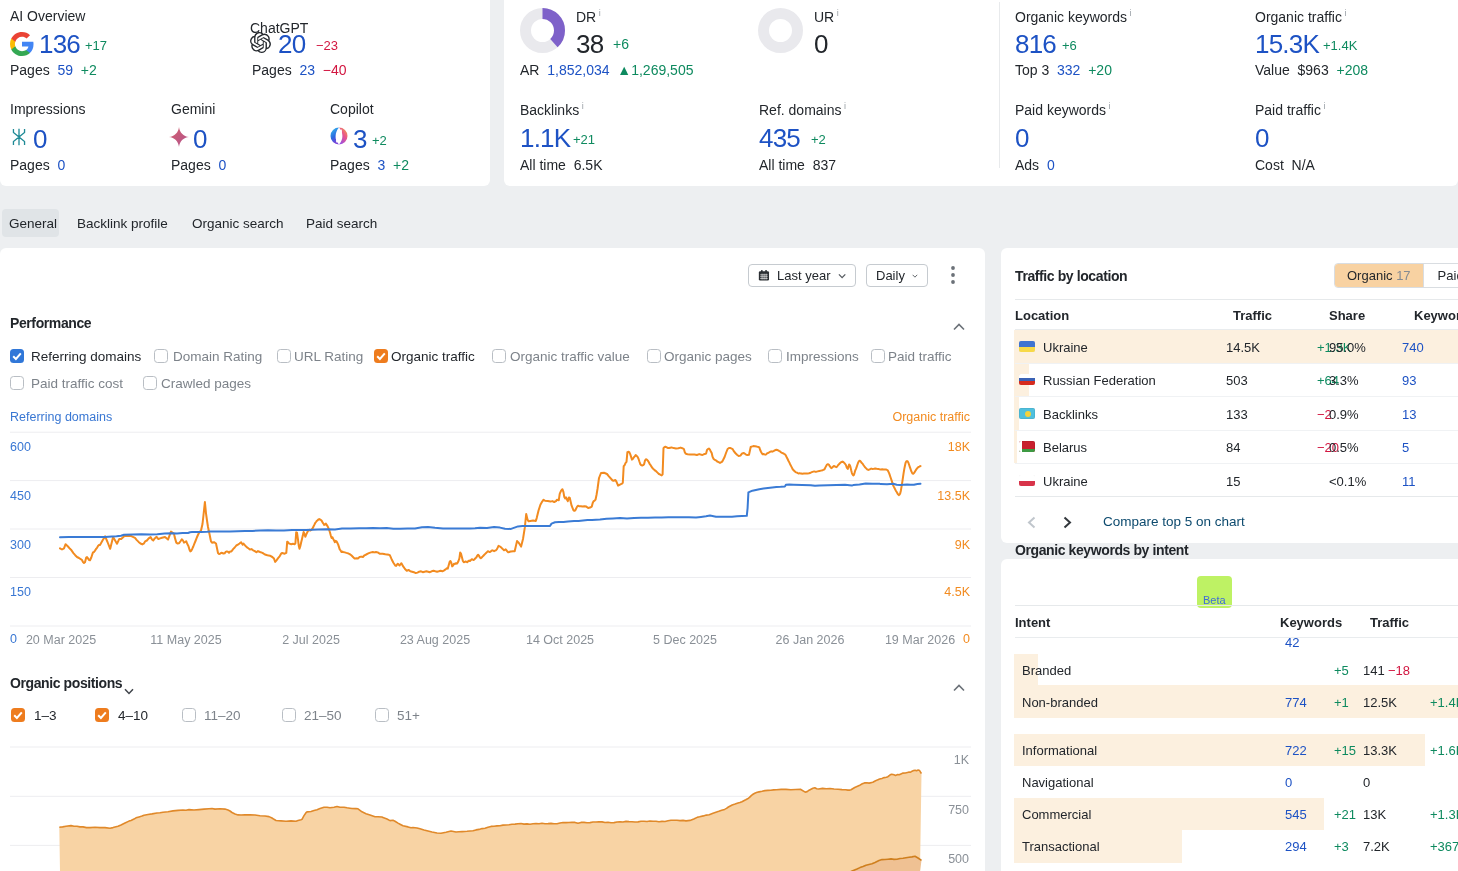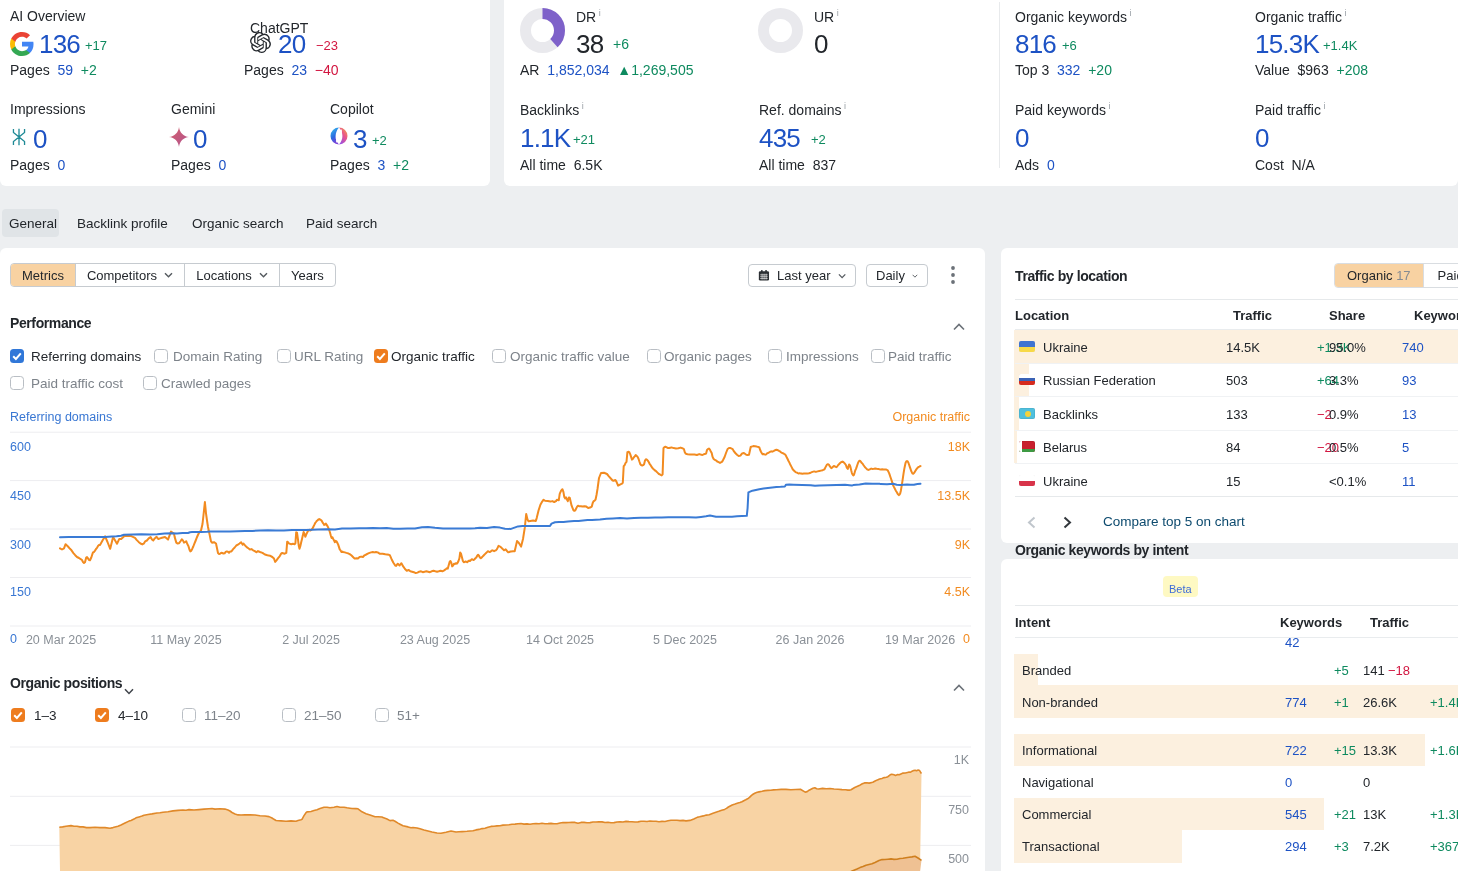--- a/index.html
+++ b/index.html
@@ -52,21 +52,21 @@
 <span class="ab big" style="left:39px;top:29px">136</span>
 <span class="ab grn d13" style="left:85px;top:38px">+17</span>
 <span class="ab sub" style="left:10px;top:62px">Pages&nbsp; <span class="blu">59</span>&nbsp; <span class="grn">+2</span></span>
 
 <span class="ab lbl" style="left:250px;top:20px">ChatGPT</span>
 <span class="ab" style="left:250px;top:32px"><svg width="21" height="21" viewBox="0 0 24 24">
         <path fill="#25292e" d="M22.2819 9.8211a5.9847 5.9847 0 0 0-.5157-4.9108 6.0462 6.0462 0 0 0-6.5098-2.9A6.0651 6.0651 0 0 0 4.9807 4.1818a5.9847 5.9847 0 0 0-3.9977 2.9 6.0462 6.0462 0 0 0 .7427 7.0966 5.98 5.98 0 0 0 .511 4.9107 6.051 6.051 0 0 0 6.5146 2.9001A5.9847 5.9847 0 0 0 13.2599 24a6.0557 6.0557 0 0 0 5.7718-4.2058 5.9894 5.9894 0 0 0 3.9977-2.9001 6.0557 6.0557 0 0 0-.7475-7.073zM13.2599 22.4301a4.4755 4.4755 0 0 1-2.8764-1.0408l.1419-.0804 4.7783-2.7582a.7948.7948 0 0 0 .3927-.6813v-6.7369l2.02 1.1686a.071.071 0 0 1 .038.052v5.5826a4.504 4.504 0 0 1-4.4945 4.4944zm-9.6607-4.1254a4.4708 4.4708 0 0 1-.5346-3.0137l.142.0852 4.783 2.7582a.7712.7712 0 0 0 .7806 0l5.8428-3.3685v2.3324a.0804.0804 0 0 1-.0332.0615L9.74 19.9502a4.4992 4.4992 0 0 1-6.1408-1.6464zM2.3408 7.8956a4.485 4.485 0 0 1 2.3655-1.9728V11.6a.7664.7664 0 0 0 .3879.6765l5.8144 3.3543-2.0201 1.1685a.0757.0757 0 0 1-.071 0l-4.8303-2.7865A4.504 4.504 0 0 1 2.3408 7.8956zm16.5963 3.8558L13.1038 8.364 15.1192 7.2a.0757.0757 0 0 1 .071 0l4.8303 2.7913a4.4944 4.4944 0 0 1-.6765 8.1042v-5.6772a.79.79 0 0 0-.407-.667zm2.0107-3.0231l-.142-.0852-4.7735-2.7818a.7759.7759 0 0 0-.7854 0L9.409 9.2297V6.8974a.0662.0662 0 0 1 .0284-.0615l4.8303-2.7866a4.4992 4.4992 0 0 1 6.6802 4.66zM8.3065 12.863l-2.02-1.1638a.0804.0804 0 0 1-.038-.0567V6.0742a4.4992 4.4992 0 0 1 7.3757-3.4537l-.142.0805L8.704 5.459a.7948.7948 0 0 0-.3927.6813zm1.0976-2.3654l2.602-1.4998 2.6069 1.4998v2.9994l-2.5974 1.4997-2.6067-1.4997Z"></path>
       </svg></span>
 <span class="ab big" style="left:278px;top:29px">20</span>
 <span class="ab red d13" style="left:316px;top:38px">−23</span>
-<span class="ab sub" style="left:244px;top:62px">Pages&nbsp; <span class="blu">23</span>&nbsp; <span class="red">−40</span></span>
+<span class="ab sub" style="left:252px;top:62px">Pages&nbsp; <span class="blu">23</span>&nbsp; <span class="red">−40</span></span>
 
 <span class="ab lbl" style="left:10px;top:101px">Impressions</span>
 <span class="ab" style="left:11px;top:128px"><svg width="16" height="18" viewBox="0 0 17 19" fill="none" stroke="#1f8a96" stroke-width="1.4">
         <path d="M8.5 0.8 L8.5 18.2 M8.5 9.5 L2.6 4.6 L2.6 0.9 M8.5 9.5 L14.4 4.6 L14.4 0.9 M8.5 9.5 L2.6 14.4 L2.6 18.1 M8.5 9.5 L14.4 14.4 L14.4 18.1"></path>
       </svg></span>
 <span class="ab big" style="left:33px;top:124px">0</span>
 <span class="ab sub" style="left:10px;top:157px">Pages&nbsp; <span class="blu">0</span></span>
 
 <span class="ab lbl" style="left:171px;top:101px">Gemini</span>
 <span class="ab" style="left:169px;top:127px"><svg width="20" height="20" viewBox="0 0 18 18">
@@ -147,30 +147,20 @@
 <span class="ab sub gry" style="left:1255px;top:157px">Cost&nbsp; N/A</span>
 
 <div class="ab" style="left:2px;top:209px;width:57px;height:28px;background:#e0e4e7;border-radius:4px"></div>
 <span class="ab" style="left:9px;top:216px;font-size:13.5px">General</span>
 <span class="ab" style="left:77px;top:216px;font-size:13.5px">Backlink profile</span>
 <span class="ab" style="left:192px;top:216px;font-size:13.5px">Organic search</span>
 <span class="ab" style="left:306px;top:216px;font-size:13.5px">Paid search</span>
 
 <div class="panel" style="left:0;top:248px;width:985px;height:623px;border-radius:6px 6px 0 0"></div>
 
-<div class="seg" style="left:10px;top:263px">
-<div style="background:#f8d2a2">Metrics</div>
-<div>Competitors&nbsp;&nbsp;<svg width="9" height="6" viewBox="0 0 9 6" fill="none" stroke="#565b60" stroke-width="1.4">
-          <path d="M1 1.2 L4.5 4.8 L8 1.2"></path>
-        </svg></div>
-<div>Locations&nbsp;&nbsp;<svg width="9" height="6" viewBox="0 0 9 6" fill="none" stroke="#565b60" stroke-width="1.4">
-          <path d="M1 1.2 L4.5 4.8 L8 1.2"></path>
-        </svg></div>
-<div>Years</div>
-</div>
 <div class="btn" style="left:748px;top:264px;width:108px">
 <svg width="13" height="13" viewBox="0 0 14 14">
         <rect x="1" y="2" width="12" height="11" rx="1.5" fill="#2b2f33"></rect>
         <rect x="3.6" y="0.6" width="1.8" height="3" rx="0.6" fill="#2b2f33"></rect>
         <rect x="8.6" y="0.6" width="1.8" height="3" rx="0.6" fill="#2b2f33"></rect>
         <path d="M2.5 6.2h9M4.8 4.8v7M7.2 4.8v7M9.6 4.8v7M2.5 8.4h9M2.5 10.6h9" stroke="#fff" stroke-width=".7"></path>
       </svg>
 &nbsp;&nbsp;Last year&nbsp;&nbsp;<svg width="9" height="6" viewBox="0 0 9 6" fill="none" stroke="#565b60" stroke-width="1.4">
         <path d="M1 1.2 L4.5 4.8 L8 1.2"></path>
       </svg>
@@ -367,21 +357,21 @@
 <span class="ab" style="left:1027px;top:515px"><svg width="9" height="13" viewBox="0 0 9 13" fill="none" stroke="#c0c6cc" stroke-width="2">
         <path d="M7.5 1.5 L2 6.5 L7.5 11.5"></path>
       </svg></span>
 <span class="ab" style="left:1063px;top:515px"><svg width="9" height="13" viewBox="0 0 9 13" fill="none" stroke="#33383d" stroke-width="2">
         <path d="M1.5 1.5 L7 6.5 L1.5 11.5"></path>
       </svg></span>
 <span class="ab" style="left:1103px;top:514px;font-size:13.5px;color:#0c4a6e">Compare top 5 on chart</span>
 
 <div class="panel" style="left:1001px;top:559px;width:457px;height:312px;border-radius:6px 0 0 0"></div>
 <span class="ab h15" style="left:1015px;top:542px">Organic keywords by intent</span>
-<span class="ab" style="left:1163px;top:576px;background:#fef9c3;color:#3e6cd8;font-size:11px;padding:7px 6px 2px;border-radius:4px">Beta</span>
+<span class="ab" style="left:1197px;top:576px;background:#bef264;color:#3e6cd8;font-size:11px;padding:18px 6px 2px;border-radius:4px">Beta</span>
 <div class="divh" style="left:1015px;top:605px;width:443px"></div>
 <span class="ab thead" style="left:1015px;top:615px">Intent</span>
 <span class="ab thead tr" style="left:1280px;top:615px;width:80px">Keywords</span>
 <span class="ab thead tr" style="left:1370px;top:615px;width:55px">Traffic</span>
 <div class="divh" style="left:1015px;top:637px;width:443px;background:#e9ecee"></div>
 
 <div class="rowbg" style="left:1014px;top:654px;width:24px;height:31px"></div>
 <div class="rowbg" style="left:1014px;top:685px;width:444px;height:33px"></div>
 <div class="rowbg" style="left:1014px;top:734px;width:411px;height:32px"></div>
 <div class="rowbg" style="left:1014px;top:798px;width:310px;height:32px"></div>
@@ -389,21 +379,21 @@
 
 <span class="ab td" style="left:1022px;top:663px">Branded</span>
 <span class="ab blu d13 tr" style="left:1285px;top:635px;width:40px">42</span>
 <span class="ab grn d13" style="left:1334px;top:663px">+5</span>
 <span class="ab td tr" style="left:1363px;top:663px;width:60px">141</span>
 <span class="ab red d13" style="left:1388px;top:663px">−18</span>
 
 <span class="ab td" style="left:1022px;top:695px">Non-branded</span>
 <span class="ab blu d13 tr" style="left:1285px;top:695px;width:40px">774</span>
 <span class="ab grn d13" style="left:1334px;top:695px">+1</span>
-<span class="ab td tr" style="left:1363px;top:695px;width:60px">26.6K</span>
+<span class="ab td tr" style="left:1363px;top:695px;width:60px">12.5K</span>
 <span class="ab grn d13" style="left:1430px;top:695px">+1.4K</span>
 
 <span class="ab td" style="left:1022px;top:743px">Informational</span>
 <span class="ab blu d13 tr" style="left:1285px;top:743px;width:40px">722</span>
 <span class="ab grn d13" style="left:1334px;top:743px">+15</span>
 <span class="ab td tr" style="left:1363px;top:743px;width:60px">13.3K</span>
 <span class="ab grn d13" style="left:1430px;top:743px">+1.6K</span>
 
 <span class="ab td" style="left:1022px;top:775px">Navigational</span>
 <span class="ab blu d13 tr" style="left:1285px;top:775px;width:40px">0</span>

